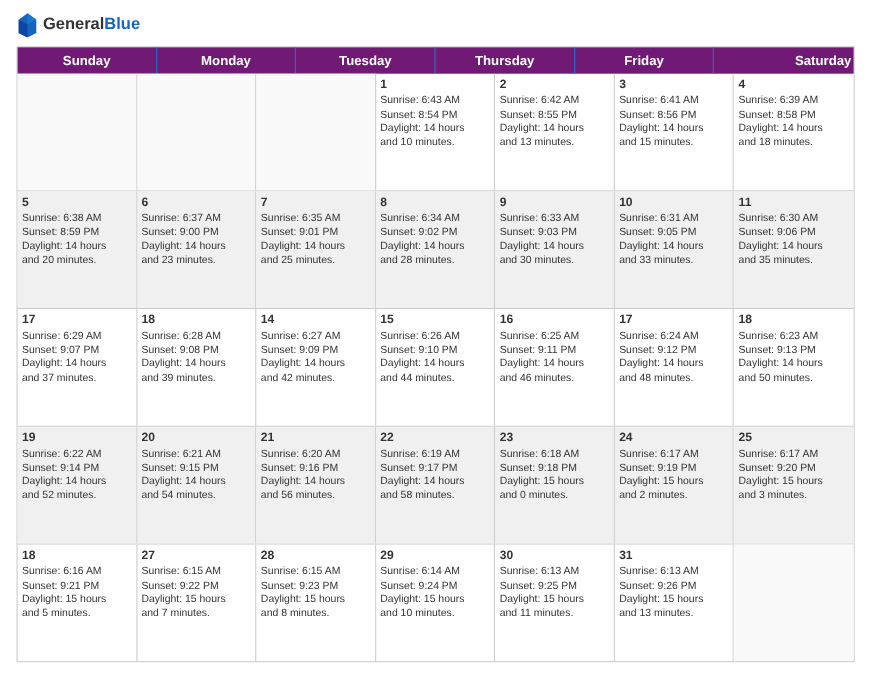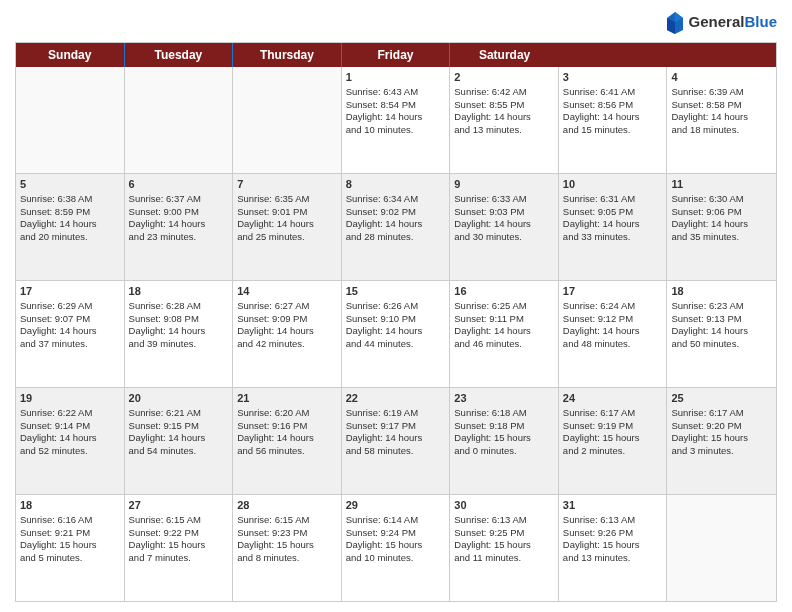--- a/index.html
+++ b/index.html
@@ -12,23 +12,24 @@
     }
     .page {
       width: 792px;
       height: 612px;
       padding: 10px 15px;
       display: flex;
       flex-direction: column;
     }
     .header {
       display: flex;
-      justify-content: flex-end;
+      justify-content: center;
       align-items: flex-start;
       margin-bottom: 8px;
+      flex-direction: column;
     }
     .logo {
       display: flex;
       align-items: center;
       gap: 4px;
     }
     .logo-icon {
       width: 20px;
       height: 24px;
     }
@@ -45,32 +46,32 @@
       color: #555;
     }
     .calendar {
       flex: 1;
       display: flex;
       flex-direction: column;
       border: 1px solid #ccc;
     }
     .day-headers {
       display: grid;
-      grid-template-columns: repeat(7, 1fr);
-      background: #7f1d1d;
+      grid-template-columns: repeat(6, 1fr);
+      background: #701a75;
     }
     .day-header {
       color: #fff;
       font-size: 12px;
       font-weight: bold;
       text-align: center;
       padding: 5px 2px;
       border-right: 1px solid #1976d2;
     }
-    .day-header:last-child { border-right: none; }
+    .day-header:last-child { border-right: none; text-align: right; }
     .cal-body {
       flex: 1;
       display: flex;
       flex-direction: column;
     }
     .cal-row {
       display: grid;
       grid-template-columns: repeat(7, 1fr);
       flex: 1;
       border-bottom: 1px solid #ccc;
@@ -108,20 +109,21 @@
         <div style="font-size:15px;font-weight:bold;color:#333;line-height:1.1;">
           <span>General</span><span style="color:#1565c0;">Blue</span>
         </div>
       </div>
     </div>
   </div>
 
   <div class="calendar">
     <div class="day-headers">
     <div class="day-header">Sunday</div>
+        <div class="day-header">Monday</div>
         <div class="day-header">Tuesday</div>
         <div class="day-header">Thursday</div>
         <div class="day-header">Friday</div>
         <div class="day-header">Saturday</div>
       </div>
     <div class="cal-body">
     <div class="cal-row">
           <div class="cal-cell empty"></div>
           <div class="cal-cell empty"></div>
           <div class="cal-cell empty"></div>

